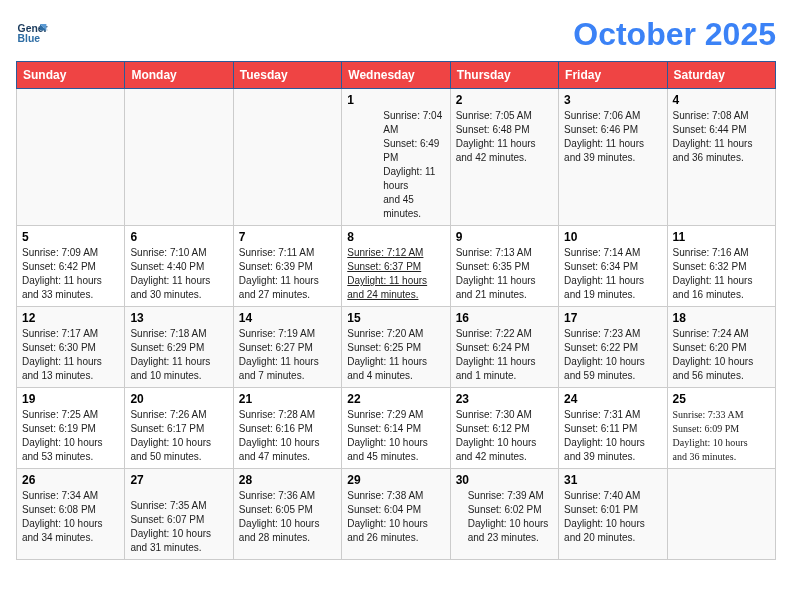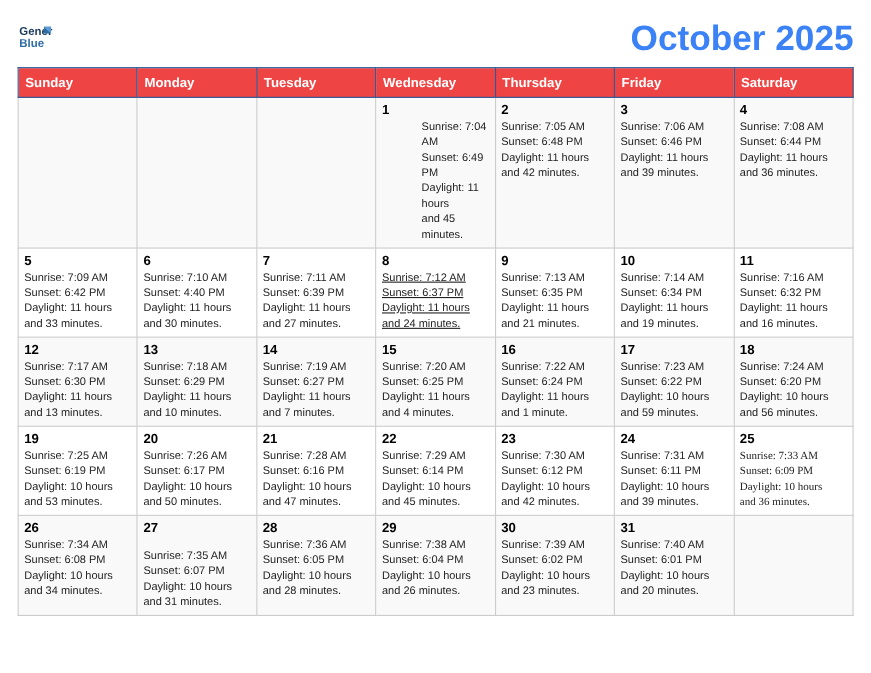--- a/index.html
+++ b/index.html
@@ -319,21 +319,21 @@
         </td>
         <td>
           <span class="day-num">29</span>
           <div class="day-info" style="white-space: pre-line;">Sunrise: 7:38 AM
 Sunset: 6:04 PM
 Daylight: 10 hours
 and 26 minutes.</div>
         </td>
         <td>
           <span class="day-num">30</span>
-          <div class="day-info" style="white-space: pre-line;">Sunrise: 7:39 AM
+          <div class="day-info" style="white-space: pre-line; margin-left: 12px;">Sunrise: 7:39 AM
 Sunset: 6:02 PM
 Daylight: 10 hours
 and 23 minutes.</div>
         </td>
         <td>
           <span class="day-num">31</span>
           <div class="day-info" style="white-space: pre-line;">Sunrise: 7:40 AM
 Sunset: 6:01 PM
 Daylight: 10 hours
 and 20 minutes.</div>

